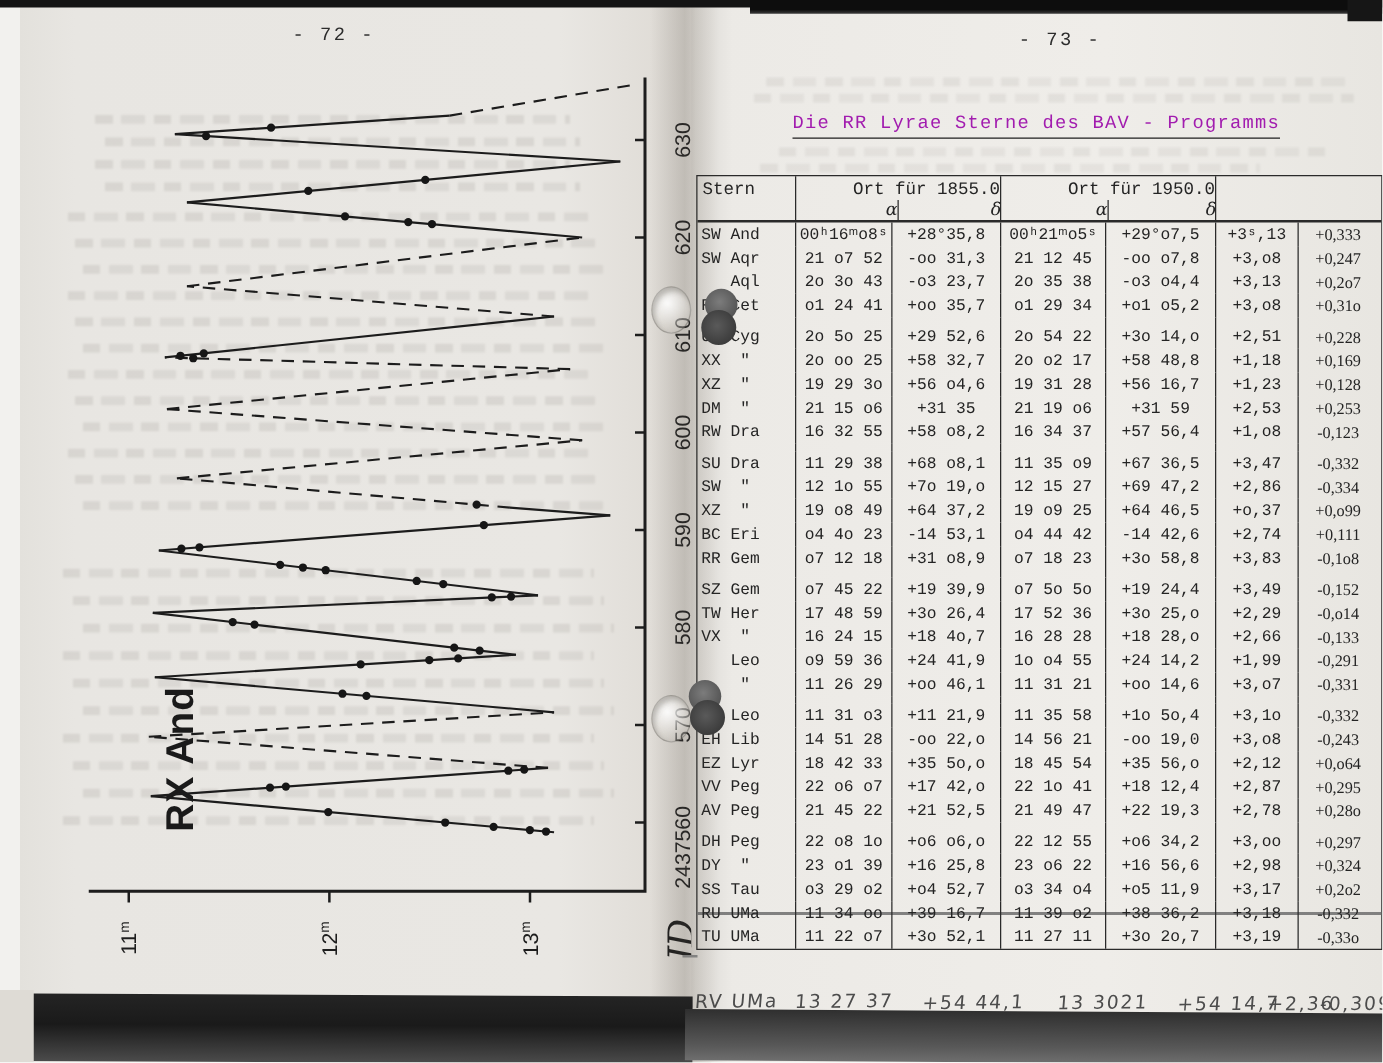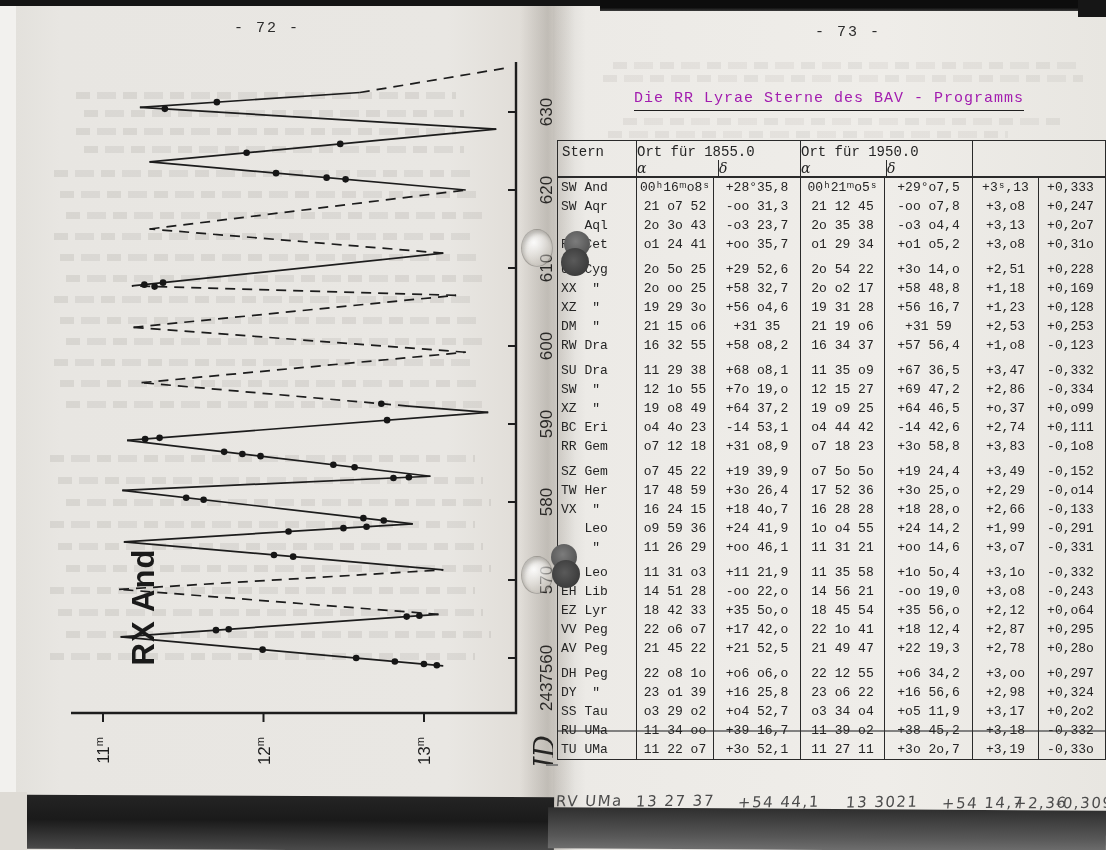--- a/index.html
+++ b/index.html
@@ -23,28 +23,28 @@
   .chart-title{font-family:"Liberation Sans","DejaVu Sans",sans-serif;font-size:31px;font-weight:700;fill:#1a1a1a;letter-spacing:1px;}
   .jd-label{font-family:"DejaVu Serif","Liberation Serif",serif;font-style:italic;font-size:28px;fill:#1a1a1a;}
   .jd-base{font-family:"Liberation Sans","DejaVu Sans",sans-serif;font-size:17px;fill:#1d1d1d;}
   
   #title{position:absolute;left:634px;top:90px;font-size:15px;color:#a21caf;letter-spacing:1px;
          border-bottom:1.6px solid #1f1f1f;padding-bottom:3px;white-space:pre;}
   
   #startable{position:absolute;left:557px;top:140px;width:547px;border:1.8px solid #2a2a2a;background:transparent;color:#242424;}
   .trow,.thead-row{display:grid;grid-template-columns:79px 77px 87px 84px 88px 66px 63px;}
   .tcell{border-right:1.6px solid #2a2a2a;white-space:pre;overflow:visible;height:19px;line-height:19px;font-size:13px;}
-  .tcell:last-child{border-right:none;}
+  .tcell:last-child{border-right:none;font-family:Liberation Serif, serif;}
   .c0{padding-left:3px;text-align:left;}
   .c1,.c2,.c3,.c4,.c5,.c6{text-align:center;}
   .gaprow .tcell{height:6px;line-height:6px;}
   .hdr{display:grid;grid-template-columns:79px 164px 172px 129px;border-bottom:2px solid #2a2a2a;}
   .hdr .hc{border-right:1.6px solid #2a2a2a;font-size:14px;}
   .hd-stern{padding:3px 0 0 4px;}
-  .hd-span{text-align:left;padding-top:3px;}
+  .hd-span{text-align:right;padding-top:3px;}
   .subrow{display:grid;grid-template-columns:79px 82px 82px 86px 86px 66px 63px;}
   .greek{font-family:"DejaVu Serif","Liberation Serif",serif;font-style:italic;}
   .praez-box{display:flex;flex-direction:column;}
   .praez-top{border-bottom:1.4px solid #2a2a2a;text-align:center;padding-top:3px;height:20px;}
   .praez-sub{display:grid;grid-template-columns:66px 63px;flex:1;}
   .praez-sub span{border-right:1.6px solid #2a2a2a;padding-left:5px;font-size:14px;line-height:22px;}
   .praez-sub span:last-child{border-right:none;}
   .struck{background:linear-gradient(to bottom,transparent 46%,rgba(110,110,110,.85) 46%,rgba(110,110,110,.85) 58%,transparent 58%);}
   
   .hand{position:absolute;font-family:"DejaVu Sans","Liberation Sans",sans-serif;
@@ -511,21 +511,21 @@
           <div class="tcell c3">o3 34 o4</div>
           <div class="tcell c4">+o5 11,9</div>
           <div class="tcell c5">+3,17</div>
           <div class="tcell c6">+0,2o2</div>
         </div>
         <div class="trow struck">
           <div class="tcell c0">RU UMa</div>
           <div class="tcell c1">11 34 oo</div>
           <div class="tcell c2">+39 16,7</div>
           <div class="tcell c3">11 39 o2</div>
-          <div class="tcell c4">+38 45,2</div>
+          <div class="tcell c4">+38 36,2</div>
           <div class="tcell c5">+3,18</div>
           <div class="tcell c6">-0,332</div>
         </div>
         <div class="trow">
           <div class="tcell c0">TU UMa</div>
           <div class="tcell c1">11 22 o7</div>
           <div class="tcell c2">+3o 52,1</div>
           <div class="tcell c3">11 27 11</div>
           <div class="tcell c4">+3o 2o,7</div>
           <div class="tcell c5">+3,19</div>

